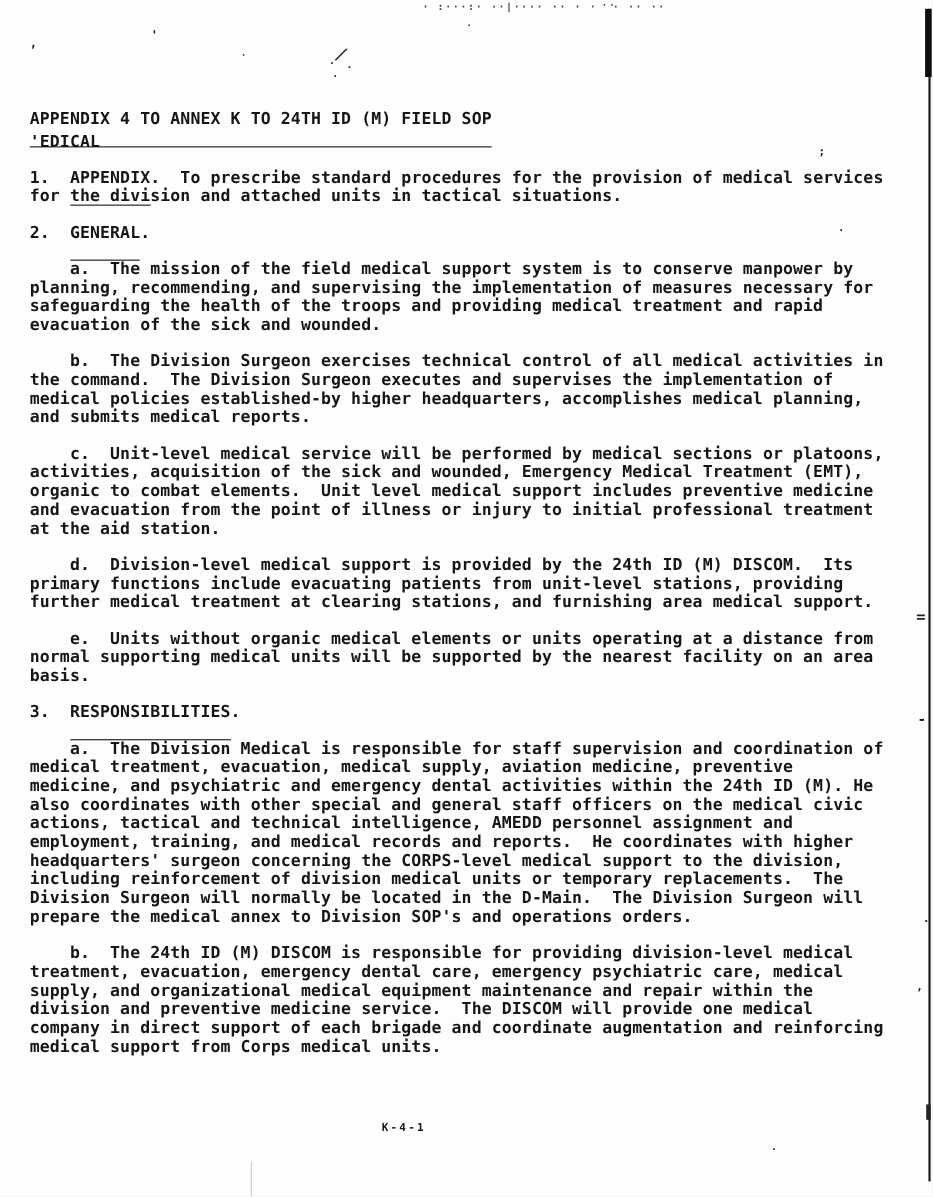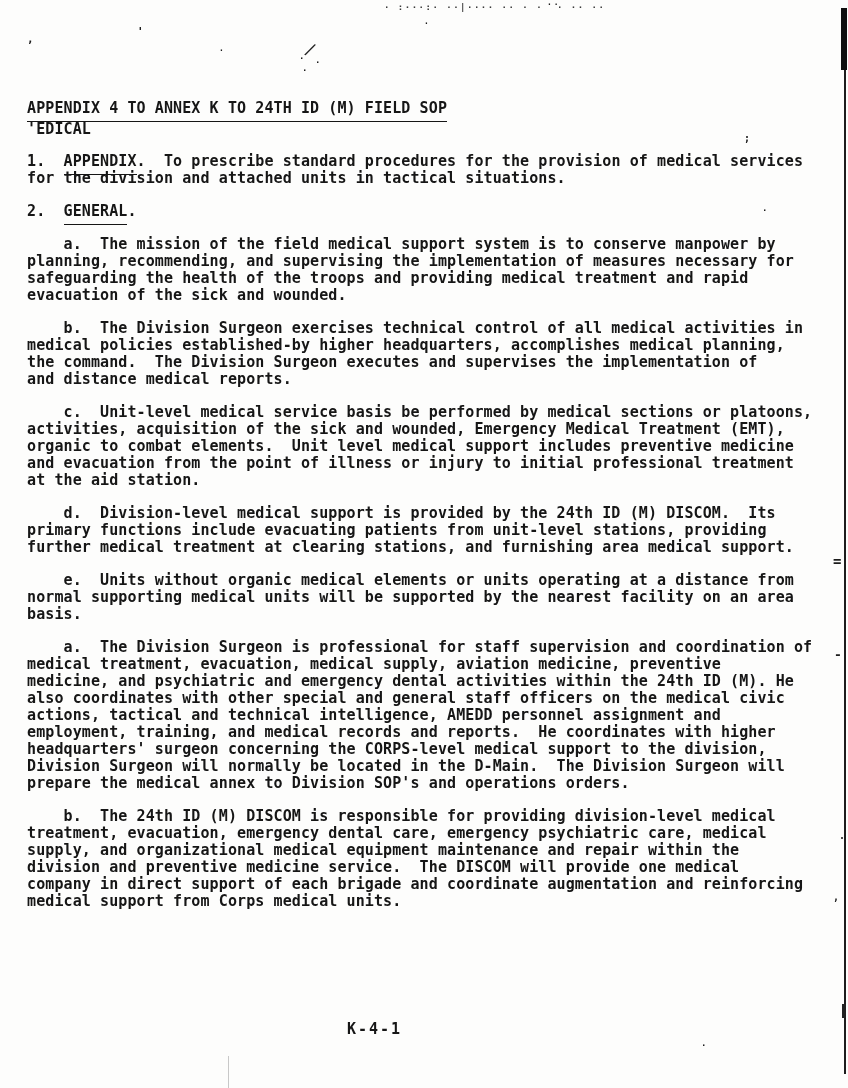--- a/index.html
+++ b/index.html
@@ -10,27 +10,27 @@
     overflow:hidden;
     font-family:"DejaVu Sans Mono","Liberation Mono",monospace;
     color:#161616;
   }
   .doc{
     position:absolute;left:27px;top:100px;right:4px;
     font-size:15px;font-weight:700;line-height:17px;
     letter-spacing:0.1px;
   }
   .line{white-space:pre;height:17px;}
-  .u{border-bottom:1.6px solid #161616;padding-bottom:4px;}
+  .u{border-bottom:1.6px solid #161616;padding-bottom:16px;}
   .title{margin-bottom:4px;}
   .subtitle{margin-bottom:15px;}
   .block{margin-bottom:16px;}
   .footer{
     position:absolute;left:347px;top:1020px;
-    font-size:15px;font-weight:700;letter-spacing:2px;
+    font-size:10px;font-weight:700;letter-spacing:2px;
   }
   
   .top-dots{
     position:absolute;left:384px;top:2px;
     font-size:9px;font-weight:700;letter-spacing:1.5px;color:#3a3a3a;
     white-space:pre;
   }
   .hand-slash{
     position:absolute;left:306px;top:40px;
     font-size:16px;font-style:italic;color:#222;
@@ -101,49 +101,53 @@
           <div class="line"><span>2.  </span><span class="u">GENERAL</span><span>.</span></div>
         </div>
         <div class="block">
           <div class="line"><span>    a.  The mission of the field medical support system is to conserve manpower by</span></div>
           <div class="line"><span>planning, recommending, and supervising the implementation of measures necessary for</span></div>
           <div class="line"><span>safeguarding the health of the troops and providing medical treatment and rapid</span></div>
           <div class="line"><span>evacuation of the sick and wounded.</span></div>
         </div>
         <div class="block">
           <div class="line"><span>    b.  The Division Surgeon exercises technical control of all medical activities in</span></div>
+          <div class="line"><span>the command.  The Division Surgeon executes and supervises the implementation of</span></div>
           <div class="line"><span>medical policies established-by higher headquarters, accomplishes medical planning,</span></div>
-          <div class="line"><span>the command.  The Division Surgeon executes and supervises the implementation of</span></div>
-          <div class="line"><span>and distance medical reports.</span></div>
+          <div class="line"><span>and submits medical reports.</span></div>
         </div>
         <div class="block">
-          <div class="line"><span>    c.  Unit-level medical service basis be performed by medical sections or platoons,</span></div>
+          <div class="line"><span>    c.  Unit-level medical service will be performed by medical sections or platoons,</span></div>
           <div class="line"><span>activities, acquisition of the sick and wounded, Emergency Medical Treatment (EMT),</span></div>
           <div class="line"><span>organic to combat elements.  Unit level medical support includes preventive medicine</span></div>
           <div class="line"><span>and evacuation from the point of illness or injury to initial professional treatment</span></div>
           <div class="line"><span>at the aid station.</span></div>
         </div>
         <div class="block">
           <div class="line"><span>    d.  Division-level medical support is provided by the 24th ID (M) DISCOM.  Its</span></div>
           <div class="line"><span>primary functions include evacuating patients from unit-level stations, providing</span></div>
           <div class="line"><span>further medical treatment at clearing stations, and furnishing area medical support.</span></div>
         </div>
         <div class="block">
           <div class="line"><span>    e.  Units without organic medical elements or units operating at a distance from</span></div>
           <div class="line"><span>normal supporting medical units will be supported by the nearest facility on an area</span></div>
           <div class="line"><span>basis.</span></div>
         </div>
+        <div class="block heading">
+          <div class="line"><span>3.  </span><span class="u">RESPONSIBILITIES</span><span>.</span></div>
+        </div>
         <div class="block">
-          <div class="line"><span>    a.  The Division Surgeon is professional for staff supervision and coordination of</span></div>
+          <div class="line"><span>    a.  The Division Medical is responsible for staff supervision and coordination of</span></div>
           <div class="line"><span>medical treatment, evacuation, medical supply, aviation medicine, preventive</span></div>
           <div class="line"><span>medicine, and psychiatric and emergency dental activities within the 24th ID (M). He</span></div>
           <div class="line"><span>also coordinates with other special and general staff officers on the medical civic</span></div>
           <div class="line"><span>actions, tactical and technical intelligence, AMEDD personnel assignment and</span></div>
           <div class="line"><span>employment, training, and medical records and reports.  He coordinates with higher</span></div>
           <div class="line"><span>headquarters' surgeon concerning the CORPS-level medical support to the division,</span></div>
+          <div class="line"><span>including reinforcement of division medical units or temporary replacements.  The</span></div>
           <div class="line"><span>Division Surgeon will normally be located in the D-Main.  The Division Surgeon will</span></div>
           <div class="line"><span>prepare the medical annex to Division SOP's and operations orders.</span></div>
         </div>
         <div class="block">
           <div class="line"><span>    b.  The 24th ID (M) DISCOM is responsible for providing division-level medical</span></div>
           <div class="line"><span>treatment, evacuation, emergency dental care, emergency psychiatric care, medical</span></div>
           <div class="line"><span>supply, and organizational medical equipment maintenance and repair within the</span></div>
           <div class="line"><span>division and preventive medicine service.  The DISCOM will provide one medical</span></div>
           <div class="line"><span>company in direct support of each brigade and coordinate augmentation and reinforcing</span></div>
           <div class="line"><span>medical support from Corps medical units.</span></div>

